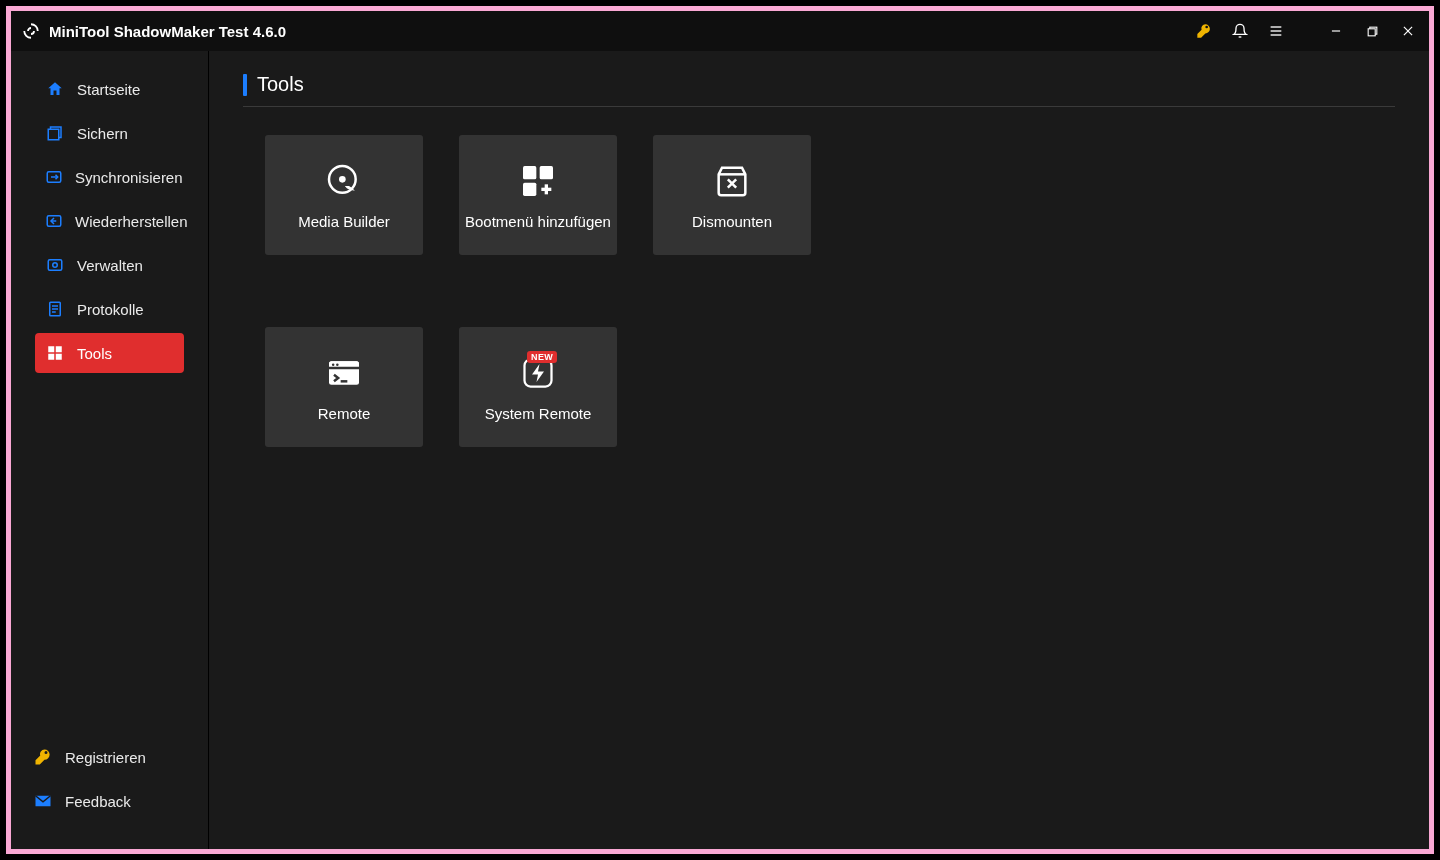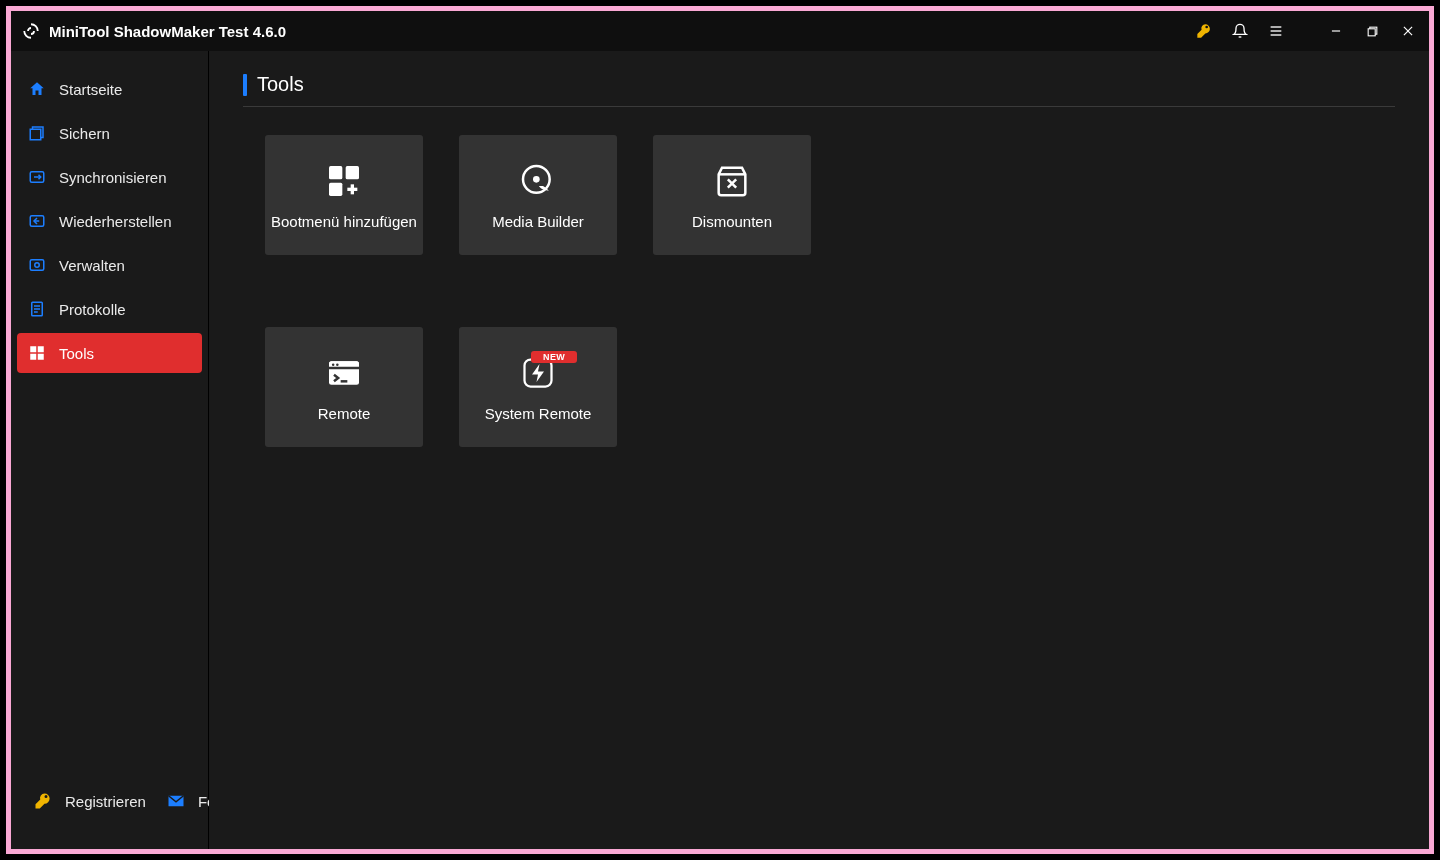--- a/index.html
+++ b/index.html
@@ -30,54 +30,54 @@
   .titlebar .tb-actions { display:flex; align-items:center; gap: 14px; }
   .tb-btn { width: 22px; height: 22px; display:flex; align-items:center; justify-content:center; cursor:pointer; color:#fff; }
   .tb-btn.key { color:#f0b400; }
   .tb-sep { width:10px; }
 
   .body-area { flex:1; display:flex; min-height:0; }
   .sidebar {
     width: 198px; background:#1a1a1a; border-right:1px solid #000;
     display:flex; flex-direction:column; padding: 18px 0 0 0;
   }
-  .nav { display:flex; flex-direction:column; gap:0; padding: 0 6px; }
+  .nav { display:flex; flex-direction:column; gap:0; padding: 0 24px; }
   .nav-item {
     display:flex; align-items:center; gap:12px;
     height:40px; padding:0 10px; border-radius:4px;
     color:#eaeaea; font-size:15px; cursor:pointer;
     margin-bottom:4px;
   }
   .nav-item .icon { width:20px; height:20px; display:flex; align-items:center; justify-content:center; color:#1c7eff; }
   .nav-item.active { background:#e02e2e; color:#fff; }
   .nav-item.active .icon { color:#fff; }
-  .sidebar .bottom { margin-top:auto; padding: 0 12px 24px 12px; display:flex; flex-direction:row; }
+  .sidebar .bottom { margin-top:auto; padding: 0 12px 24px 12px; display:flex; flex-direction:column; }
   .bottom .nav-item .icon.key { color:#f0b400; }
   .bottom .nav-item .icon.mail { color:#1c7eff; }
 
   .main {
     flex:1; padding: 22px 34px; background:#1a1a1a; min-width:0;
   }
   .page-title-row { display:flex; align-items:center; gap:10px; border-bottom:1px solid #3a3a3a; padding-bottom:10px; margin-bottom:28px; }
   .page-title-row .accent { width:4px; height:22px; background:#1c7eff; border-radius:1px; }
   .page-title { font-size:20px; color:#fff; font-weight:400; }
 
   .tiles { display:flex; flex-wrap:wrap; gap:36px 36px; padding-left:22px; }
   .tile {
     width:158px; height:120px; background:#333333; border-radius:3px;
     display:flex; flex-direction:column; align-items:center; justify-content:center;
     gap:12px; cursor:pointer; color:#fff; position:relative;
   }
   .tile.highlight { outline:3px solid #ff0000; }
   .tile .tile-icon { width:40px; height:40px; display:flex; align-items:center; justify-content:center; }
   .tile .label { font-size:15px; color:#fff; text-align:center; }
   .tile .badge {
-    position:absolute; top:24px; right:40px;
+    position:absolute; top:24px; right:60px;
     background:#e02e2e; color:#fff; font-size:9px; font-weight:700;
-    padding:1px 12px; border-radius:3px;
+    padding:1px 4px; border-radius:3px;
     letter-spacing:0.3px;
   }
   .row-break { flex-basis:100%; height:0; }
 </style>
 </head>
 <body>
 
 <div class="window">
   <div class="titlebar">
     <span class="app-logo">
@@ -227,40 +227,40 @@
       <div class="page-title-row">
         <span class="accent"></span>
         <span class="page-title">Tools</span>
       </div>
 
       <div class="tiles">
 
         <div class="tile">
           <span class="tile-icon">
             <svg viewBox="0 0 48 48" width="40" height="40" fill="#fff">
+                <circle cx="22" cy="22" r="16" fill="none" stroke="#fff" stroke-width="3"></circle>
+                <circle cx="22" cy="22" r="4"></circle>
+                <path d="M30 30c4 2 7 6 7 6s-4-1-7-2-5-4-5-4z"></path>
+              </svg>
+          </span>
+          <span class="label">Media Builder</span>
+        </div>
+
+        <div class="tile">
+          <span class="tile-icon">
+            <svg viewBox="0 0 48 48" width="40" height="40" fill="#fff">
                 <rect x="6" y="6" width="16" height="16" rx="2"></rect>
                 <rect x="26" y="6" width="16" height="16" rx="2"></rect>
                 <rect x="6" y="26" width="16" height="16" rx="2"></rect>
                 <rect x="26" y="26" width="16" height="16" rx="2" fill="none"></rect>
                 <line x1="34" y1="28" x2="34" y2="40" stroke="#fff" stroke-width="4"></line>
                 <line x1="28" y1="34" x2="40" y2="34" stroke="#fff" stroke-width="4"></line>
               </svg>
           </span>
           <span class="label">Bootmenü hinzufügen</span>
-        </div>
-
-        <div class="tile">
-          <span class="tile-icon">
-            <svg viewBox="0 0 48 48" width="40" height="40" fill="#fff">
-                <circle cx="22" cy="22" r="16" fill="none" stroke="#fff" stroke-width="3"></circle>
-                <circle cx="22" cy="22" r="4"></circle>
-                <path d="M30 30c4 2 7 6 7 6s-4-1-7-2-5-4-5-4z"></path>
-              </svg>
-          </span>
-          <span class="label">Media Builder</span>
         </div>
 
         <div class="tile">
           <span class="tile-icon">
             <svg viewBox="0 0 48 48" width="40" height="40" fill="#fff">
                 <path d="M8 16l4-8h24l4 8v22a3 3 0 0 1-3 3H11a3 3 0 0 1-3-3z" fill="none" stroke="#fff" stroke-width="3"></path>
                 <line x1="8" y1="16" x2="40" y2="16" stroke="#fff" stroke-width="3"></line>
                 <line x1="19" y1="22" x2="29" y2="32" stroke="#fff" stroke-width="3"></line>
                 <line x1="29" y1="22" x2="19" y2="32" stroke="#fff" stroke-width="3"></line>
               </svg>

